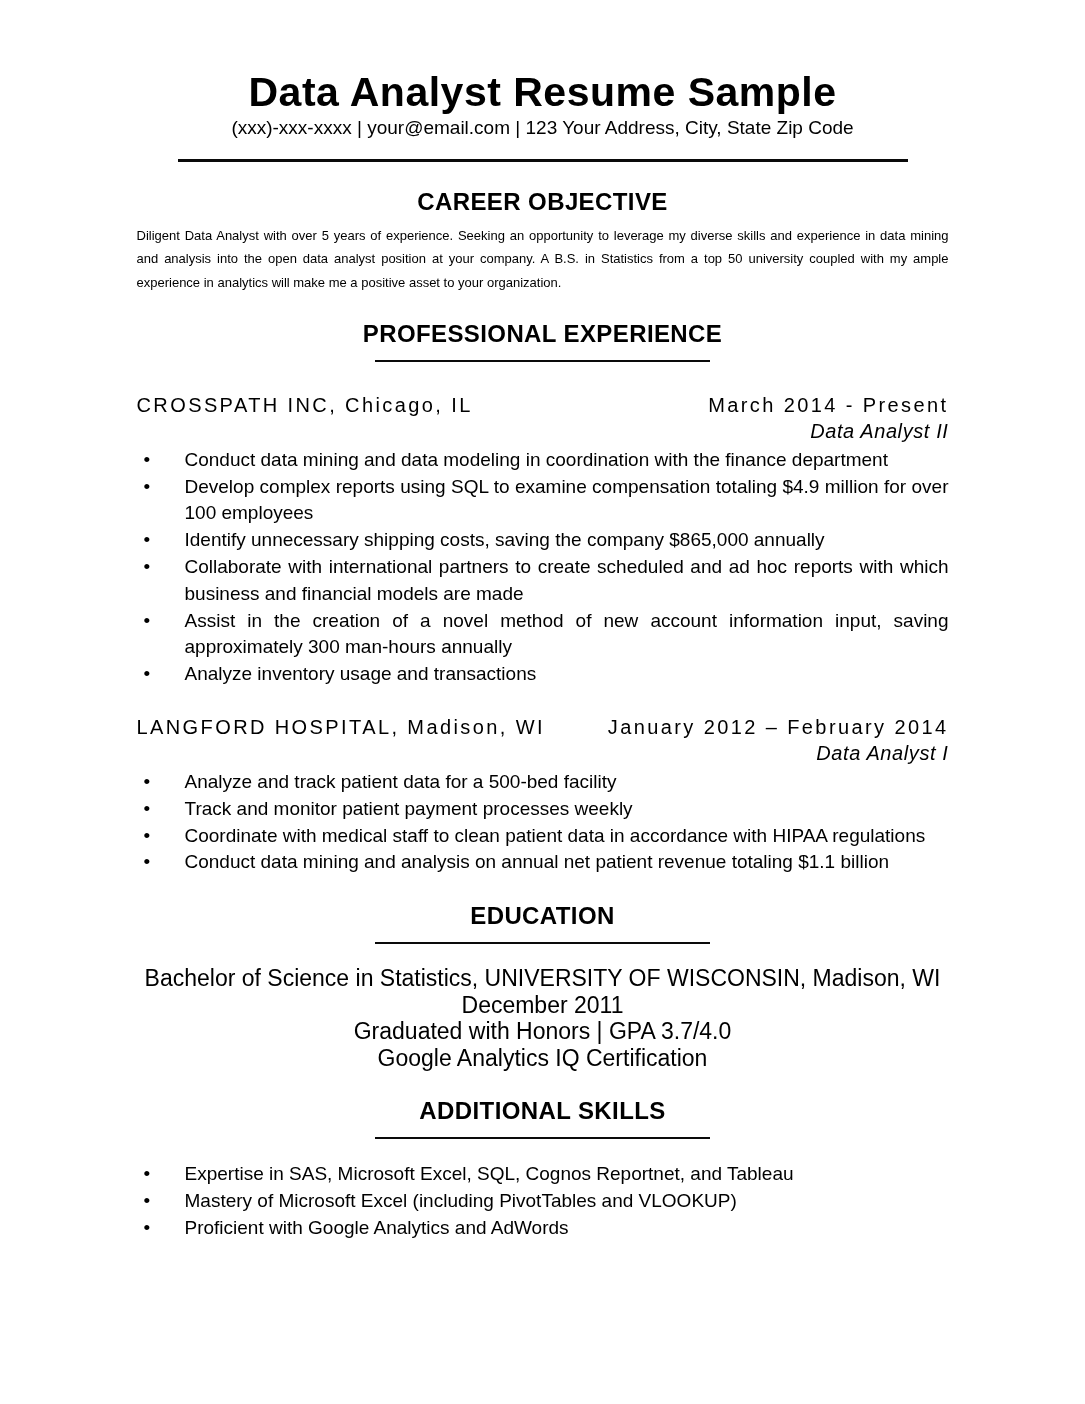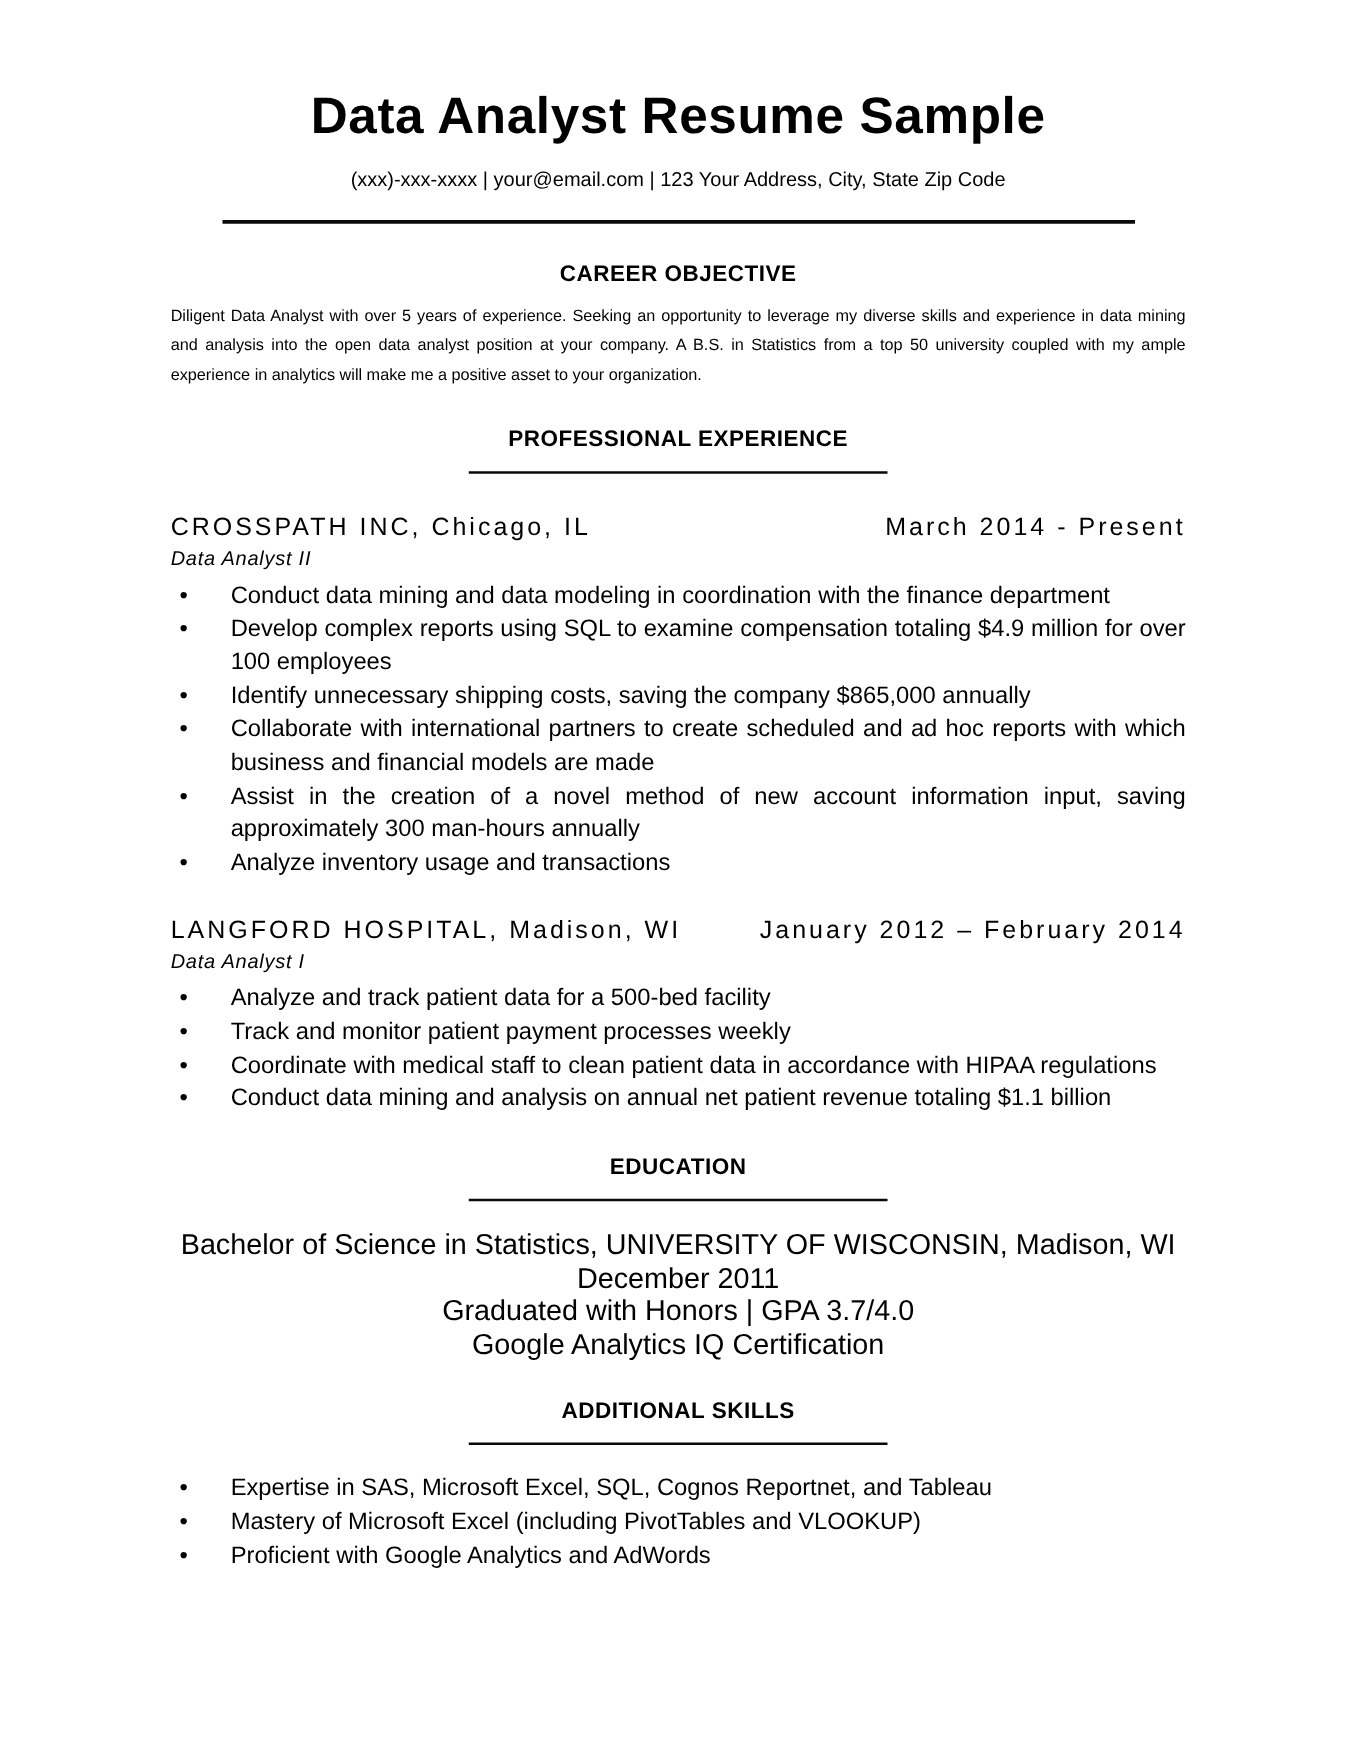--- a/index.html
+++ b/index.html
@@ -21,35 +21,34 @@
   }
   .resume-title {
     margin: 70px 0 0 0;
     text-align: center;
     font-size: 41px;
     line-height: 1.12;
     font-weight: bold;
     letter-spacing: 0.5px;
   }
   .contact-line {
-    margin-top: 17px;
     text-align: center;
-    font-size: 16px;
+    font-size: 19px;
     line-height: 24px;
   }
   .header-rule {
     width: 730px;
     margin: 19px auto 0 auto;
     border-top: 3px solid #0a0a0a;
     height: 0;
   }
   .section-heading {
     margin: 27px 0 0 0;
     text-align: center;
-    font-size: 18px;
+    font-size: 24px;
     line-height: 26px;
     font-weight: bold;
     letter-spacing: 0.4px;
   }
   .section-rule {
     width: 335px;
     margin: 13px auto 0 auto;
     border-top: 2.5px solid #0a0a0a;
     height: 0;
   }
@@ -69,23 +68,24 @@
     display: flex;
     justify-content: space-between;
     align-items: baseline;
     font-size: 20px;
     line-height: 24px;
     letter-spacing: 2.4px;
   }
   .job-role {
     margin-top: 2px;
     font-style: italic;
-    font-size: 16px;
+    font-size: 20px;
     line-height: 24px;
     letter-spacing: 0.6px;
+    text-align: right;
   }
   ul.bullet-list {
     list-style: none;
     margin: 4px 0 0 0;
     padding: 0;
   }
   ul.bullet-list li {
     position: relative;
     padding-left: 48px;
     font-size: 19px;

